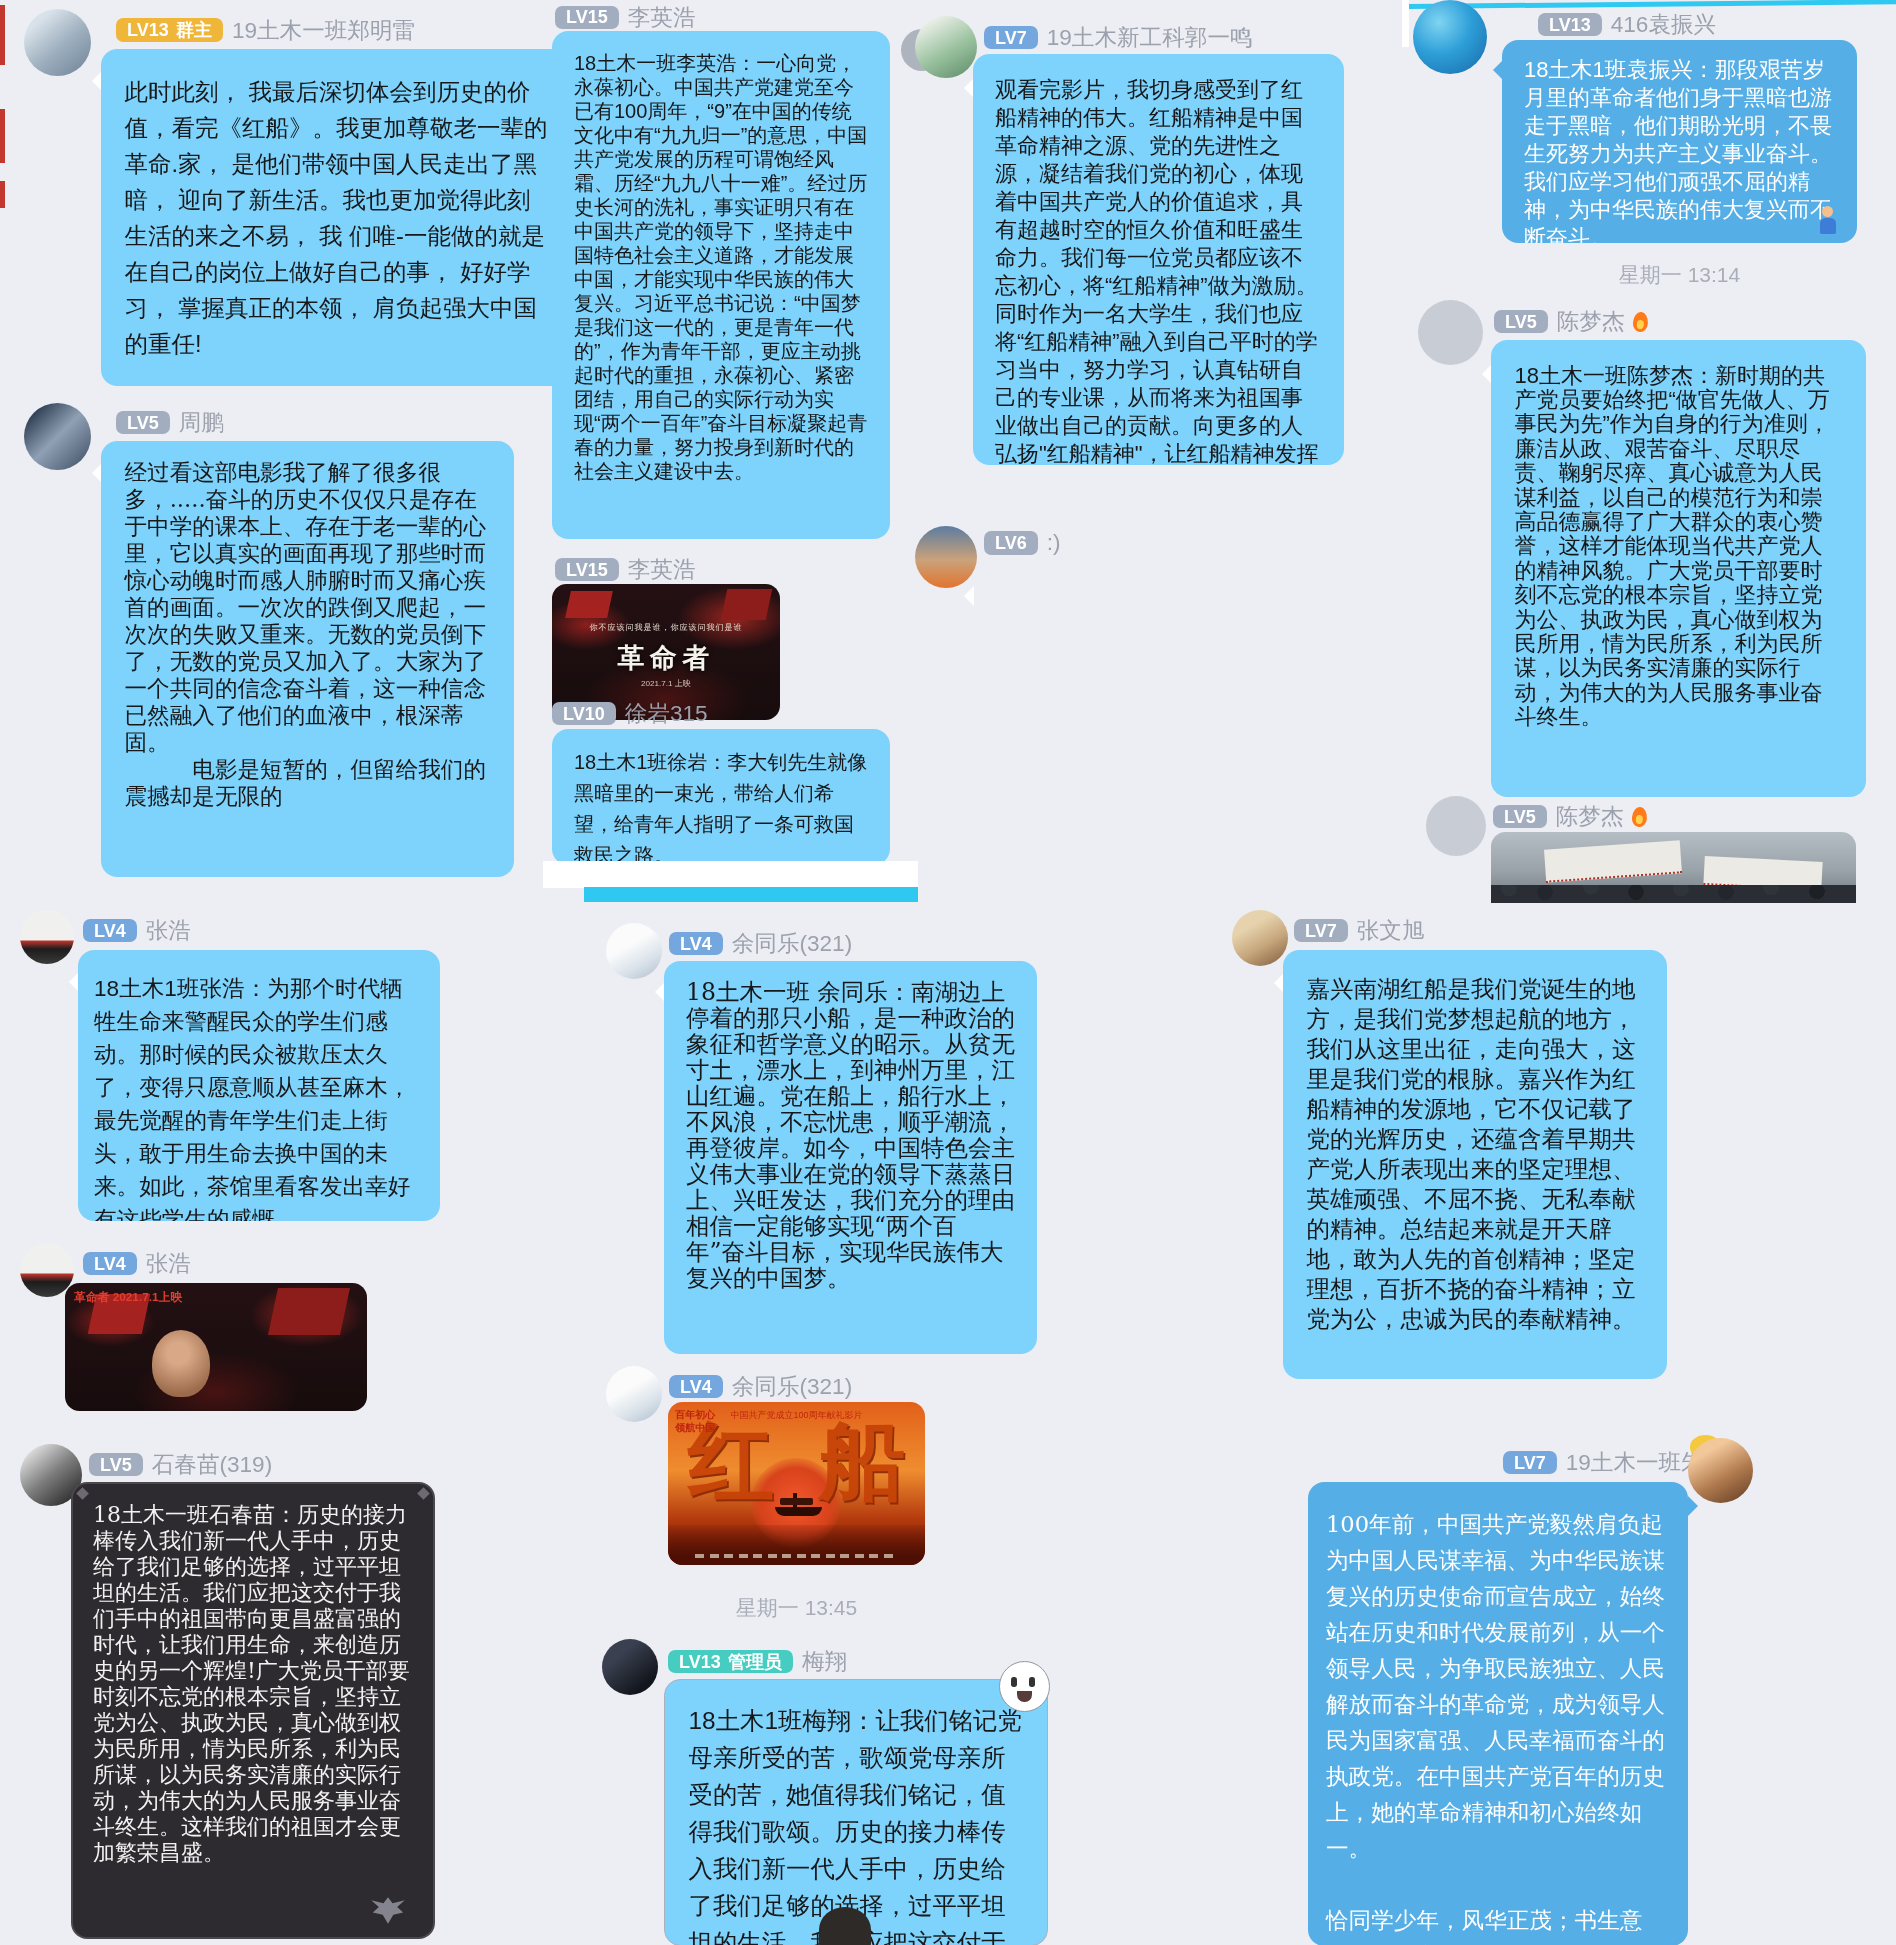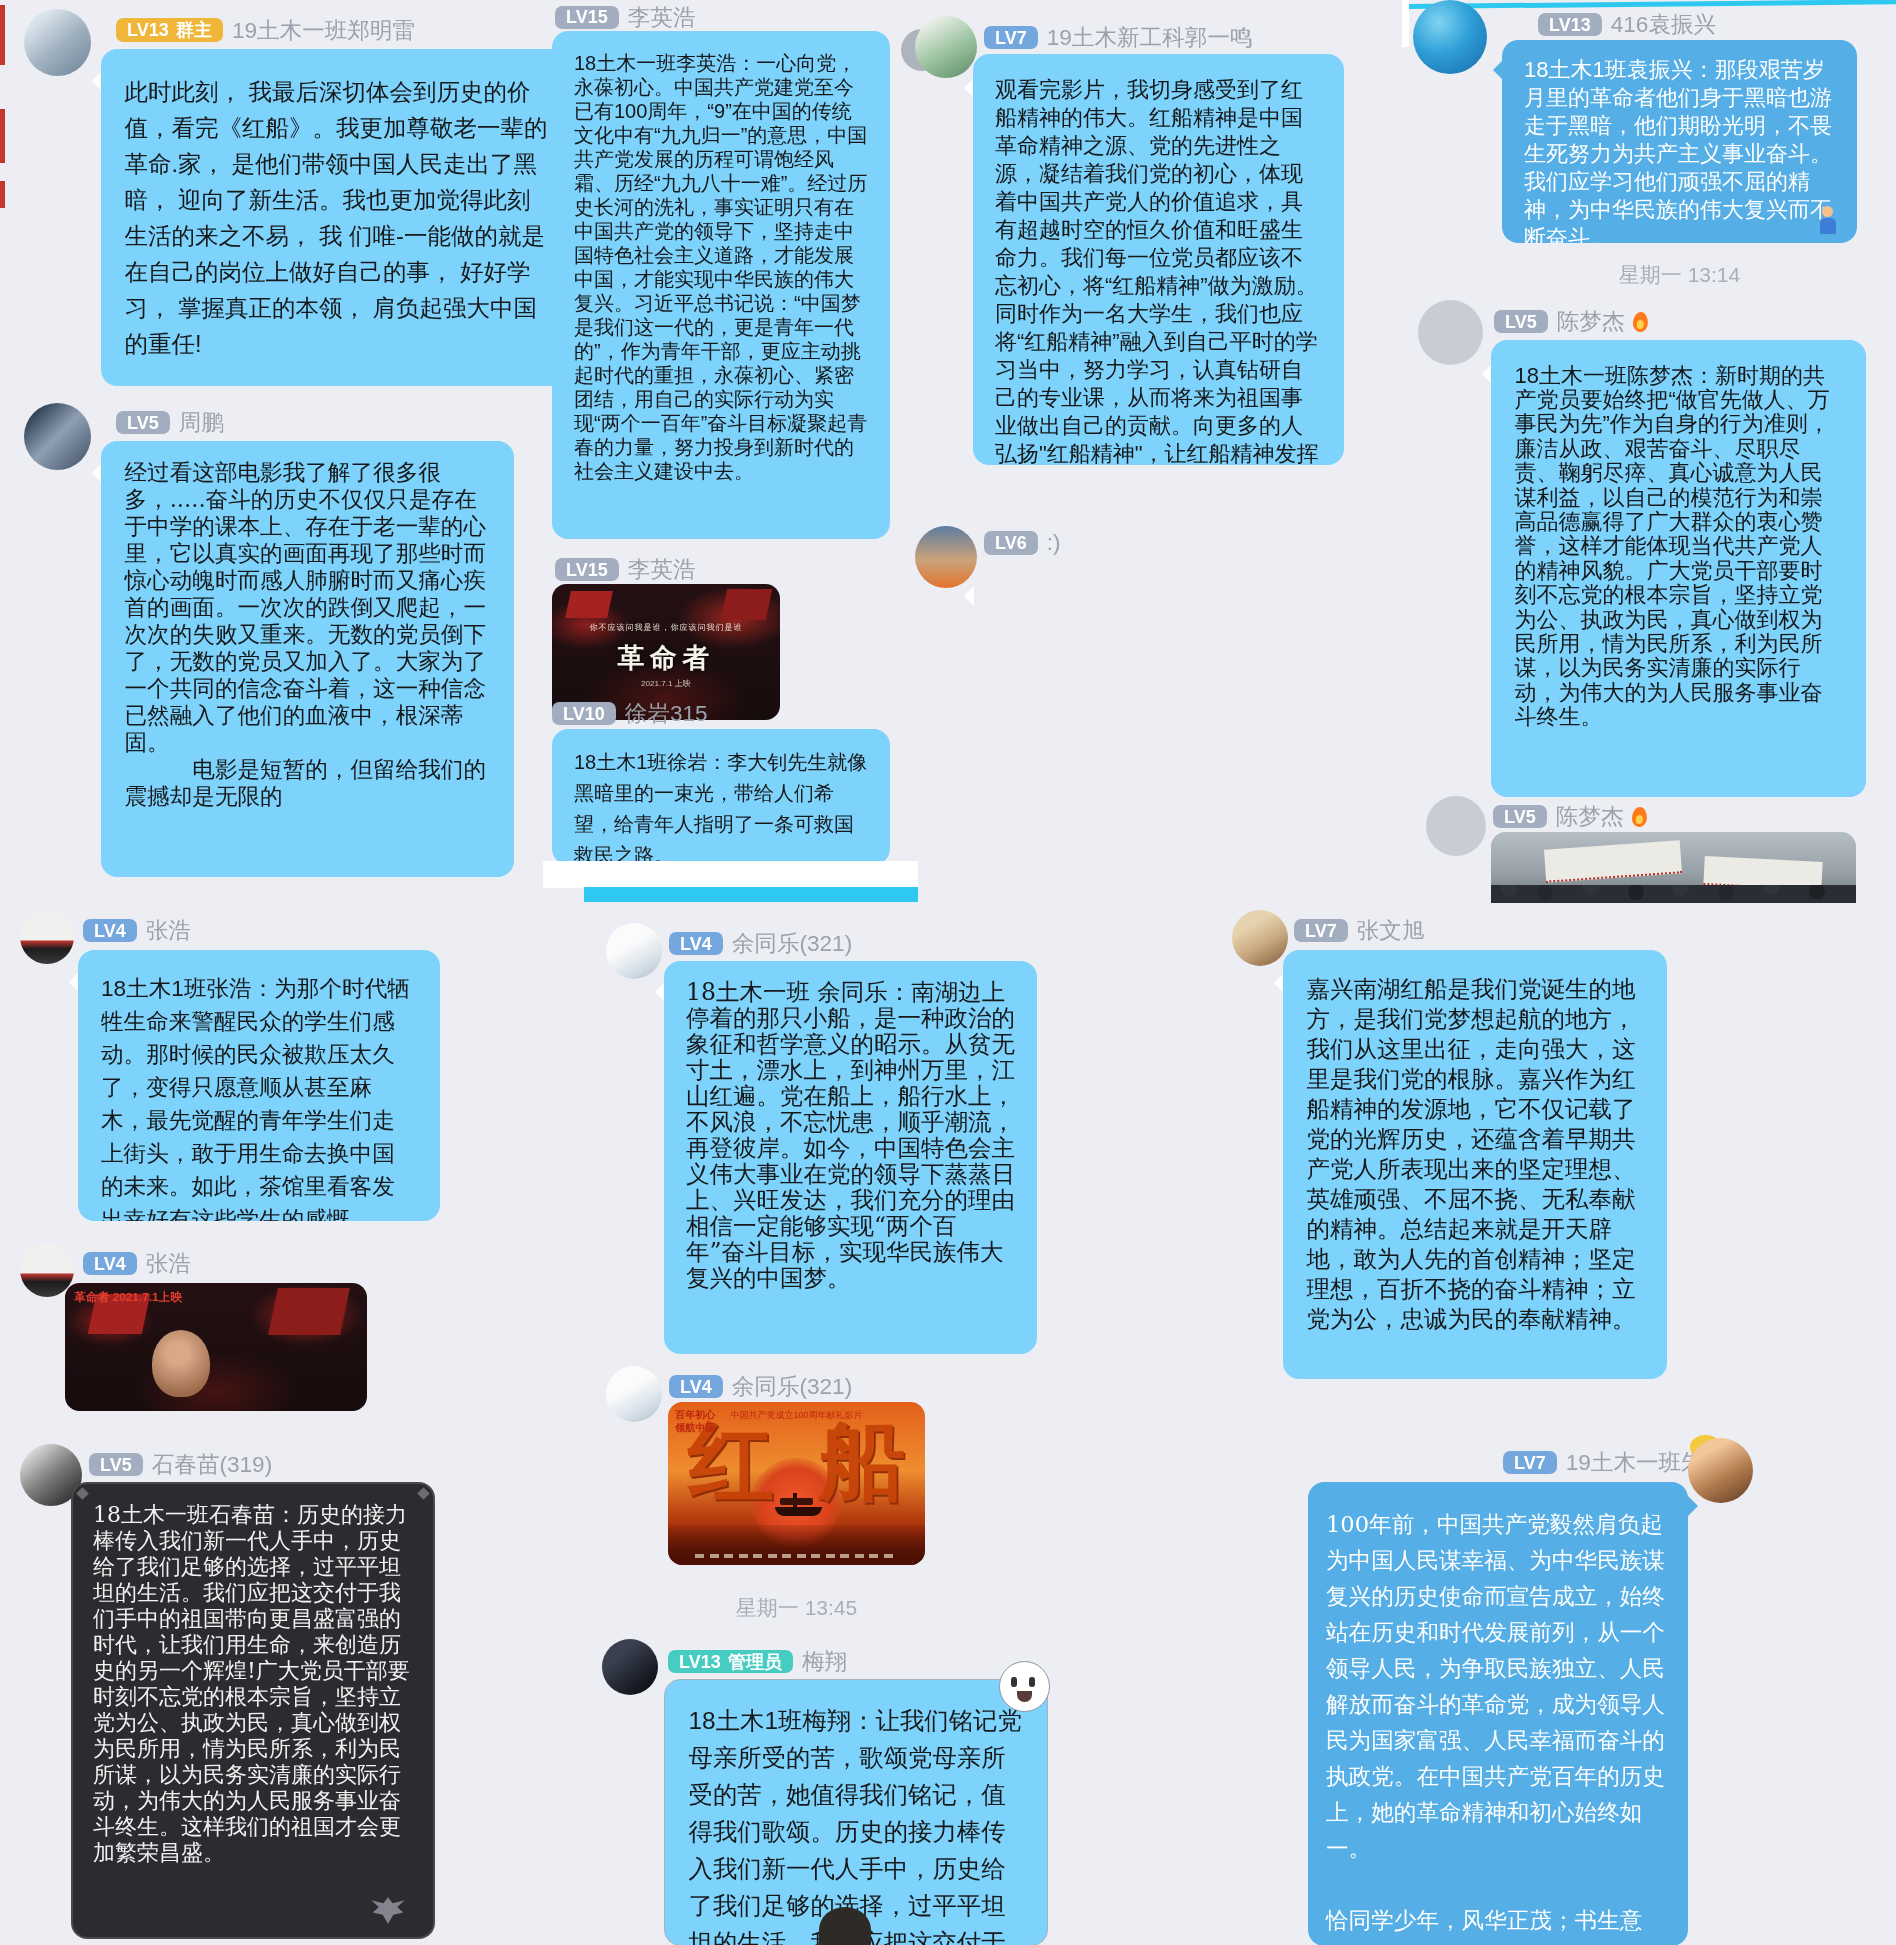--- a/index.html
+++ b/index.html
@@ -71,21 +71,21 @@
         font-size:22px;line-height:28px;}
   .m7-t{left:1493px;top:60px;}
   .m8-av{left:1418px;top:300px;width:65px;height:65px;}
   .m8-row{left:1494px;top:306px;}
   .m8-b{left:1491px;top:340px;width:375px;height:457px;padding:23.5px;font-size:22px;line-height:24.4px;}
   .m8-t{left:1482px;top:364px;}
   .m9-av{left:1426px;top:796px;width:60px;height:60px;}
   .m9-row{left:1493px;top:801px;}
   .m10-av{left:20px;top:910px;width:54px;height:54px;}
   .m10-row{left:83px;top:915px;}
-  .m10-b{left:78px;top:950px;width:362px;height:271px;padding:22px 23px;font-size:22.6px;line-height:33px;}
+  .m10-b{left:78px;top:950px;width:362px;height:271px;padding:22px 16px;font-size:22.6px;line-height:33px;}
   .m10-t{left:69px;top:972px;}
   .m11-av{left:20px;top:1243px;width:54px;height:54px;}
   .m11-row{left:83px;top:1248px;}
   .m12-av{left:20px;top:1444px;width:62px;height:62px;}
   .m12-row{left:89px;top:1449px;}
   .m12-b{left:71px;top:1482px;width:364px;height:457px;padding:18px 20px;background:#2d2b2f;color:#f2f2f2;
          font-size:22px;line-height:26px;border:2.7px solid #4a484c;}
   .m12-b::before,.m12-b::after{content:"";position:absolute;top:5.4px;width:9px;height:9px;background:#6d6a72;
          transform:rotate(45deg);}
   .m12-b::before{left:5.4px;} .m12-b::after{right:5.4px;}

